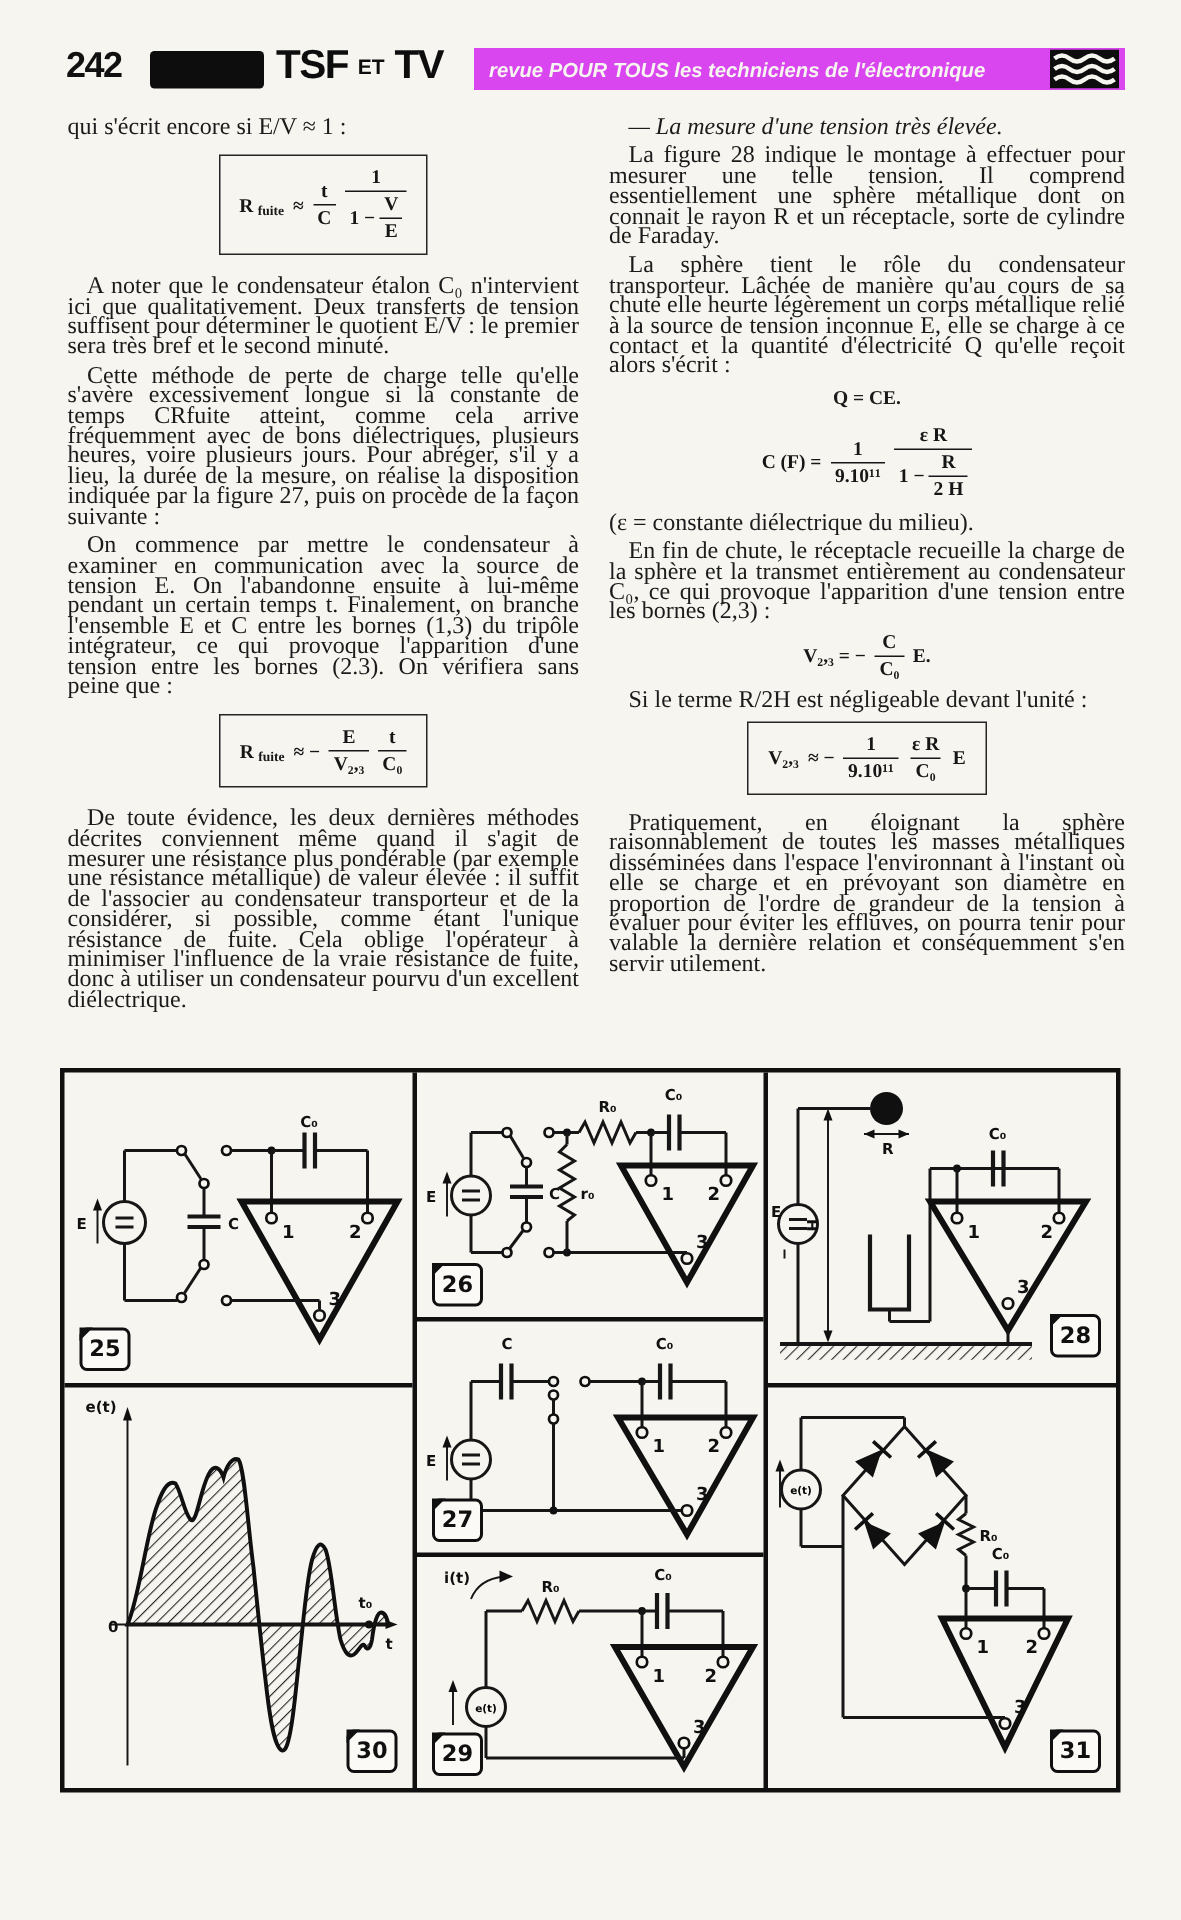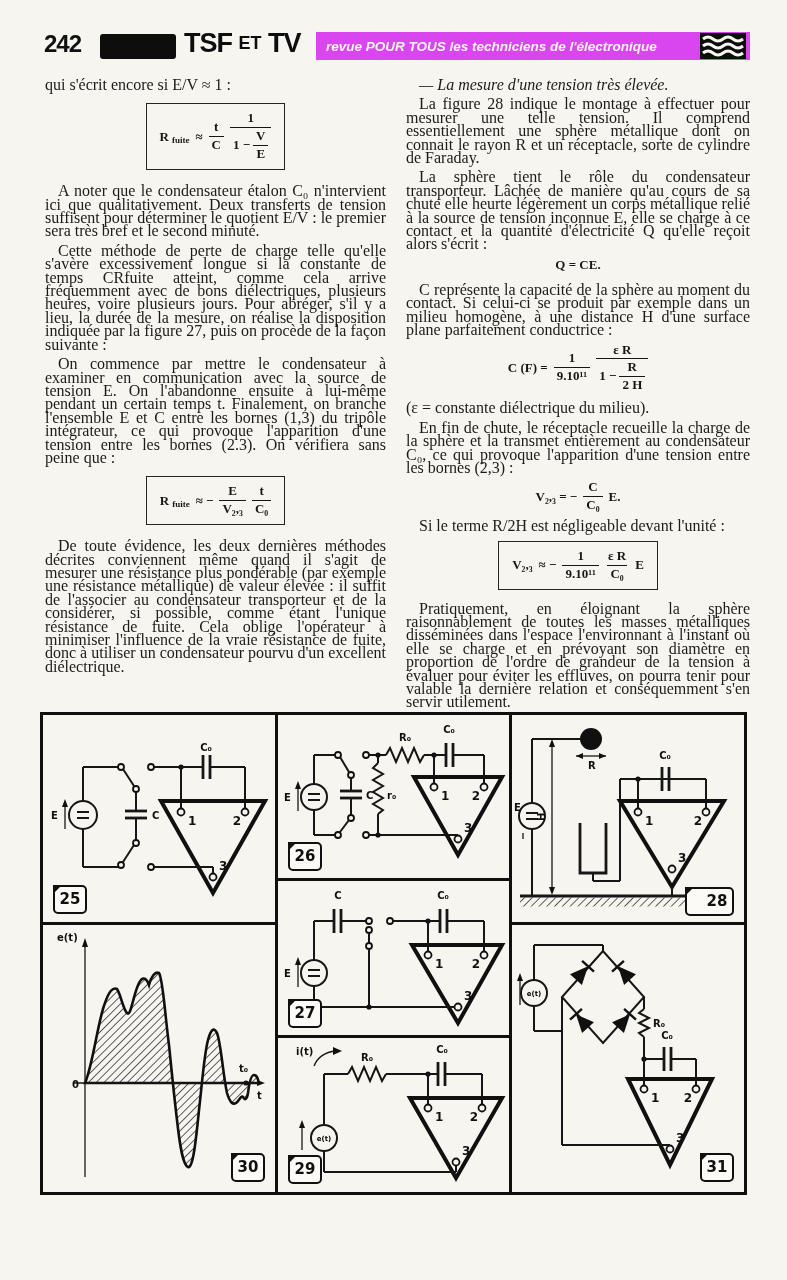--- a/index.html
+++ b/index.html
@@ -6,21 +6,21 @@
   body {
     width:787px; height:1280px; position:relative;
     background:#f6f5f0; overflow:hidden;
     font-family:"Liberation Serif", serif; color:#1b1b1b;
   }
   
   .hdr { position:absolute; top:28px; left:44px; width:706px; height:34px; }
   .pagenum { position:absolute; left:0; top:2px; font:bold 24px "Liberation Sans",sans-serif; letter-spacing:-1px; color:#111; }
   .logoblock { position:absolute; left:56px; top:6px; width:76px; height:25px; background:#0d0d0d; border-radius:3px; }
   .mag { position:absolute; left:140px; top:0; font:bold 27px "Liberation Sans",sans-serif; color:#0d0d0d; letter-spacing:-1px; white-space:nowrap; }
-  .mag .small { font-size:18px; letter-spacing:0; vertical-align:3px; }
+  .mag .small { font-size:14px; letter-spacing:0; vertical-align:3px; }
   .tagbar { position:absolute; left:272px; top:4px; width:434px; height:28px; background:#d946ef; display:flex; align-items:center; }
   .tagtext { font:italic bold 13.5px "Liberation Sans",sans-serif; color:#f6f5f0; padding-left:10px; white-space:nowrap; }
   .waves { position:absolute; right:4px; top:5px; }
   
   .col { position:absolute; top:78px; }
   .col-left  { left:45px;  width:341px; }
   .col-right { left:406px; width:344px; }
   .para { font-size:16px; line-height:13.4px; text-align:justify; margin:0 0 6px; }
   .ind  { text-indent:13px; }
   .ital { font-style:italic; }
@@ -140,21 +140,20 @@
   </div>
 
   <p class="para ind">De toute évidence, les deux dernières méthodes décrites conviennent même quand il s'agit de mesurer une résistance plus pondérable (par exemple une résistance métallique) de valeur élevée : il suffit de l'associer au condensateur transporteur et de la considérer, si possible, comme étant l'unique résistance de fuite. Cela oblige l'opérateur à minimiser l'influence de la vraie résistance de fuite, donc à utiliser un condensateur pourvu d'un excellent diélectrique.</p>
 </div>
 
 <div class="col col-right">
   <p class="para ind ital">— La mesure d'une tension très élevée.</p>
   <p class="para ind">La figure 28 indique le montage à effectuer pour mesurer une telle tension. Il comprend essentiellement une sphère métallique dont on connait le rayon R et un réceptacle, sorte de cylindre de Faraday.</p>
   <p class="para ind">La sphère tient le rôle du condensateur transporteur. Lâchée de manière qu'au cours de sa chute elle heurte légèrement un corps métallique relié à la source de tension inconnue E, elle se charge à ce contact et la quantité d'électricité Q qu'elle reçoit alors s'écrit :</p>
   <div class="eqline">Q = CE.</div>
-  <p class="para ind">C représente la capacité de la sphère au moment du contact. Si celui-ci se produit par exemple dans un milieu homogène, à une distance H d'une surface plane parfaitement conductrice :</p>
 
   <div class="fcenter" style="margin:6px 0 8px">
     <span class="fml">
       <span>C (F) =</span>
       <span class="frac">
           <span class="num">1</span>
           <span class="den">9.10¹¹</span>
         </span>
       <span class="frac">
         <span class="num">ε R</span>
@@ -508,21 +507,21 @@
           <text x="133" y="110" class="num12">1</text>
           <text x="190" y="110" text-anchor="end" class="num12">2</text>
           <text x="166" y="147" class="num12">3</text>
         </g>
         <line x1="160" y1="172" x2="160" y2="181" class="w"></line>
         <g>
           <line x1="8" y1="181" x2="176" y2="181" class="w3"></line>
           <rect x="8" y="182.5" width="168" height="9" fill="url(#hx)"></rect>
         </g>
       </svg>
-      <div class="badge" style="right:10px; bottom:6px;padding-left:15px;"><span class="fold"></span><span>28</span></div>
+      <div class="badge" style="right:10px; bottom:17px;"><span class="fold"></span><span>28</span></div>
     </div>
 
     <div class="panel p31">
       <svg class="ckt" width="232" height="267" viewBox="0 0 232 267">
         <g>
           <circle cx="22" cy="68" r="13" class="w"></circle>
           <text x="22" y="71" text-anchor="middle" style="font:bold 7px 'DejaVu Sans',sans-serif">e(t)</text>
           <line x1="8" y1="80" x2="8" y2="54" class="thin"></line>
             <polygon points="5,56 11,56 8,48" class="blk"></polygon>
         </g>

